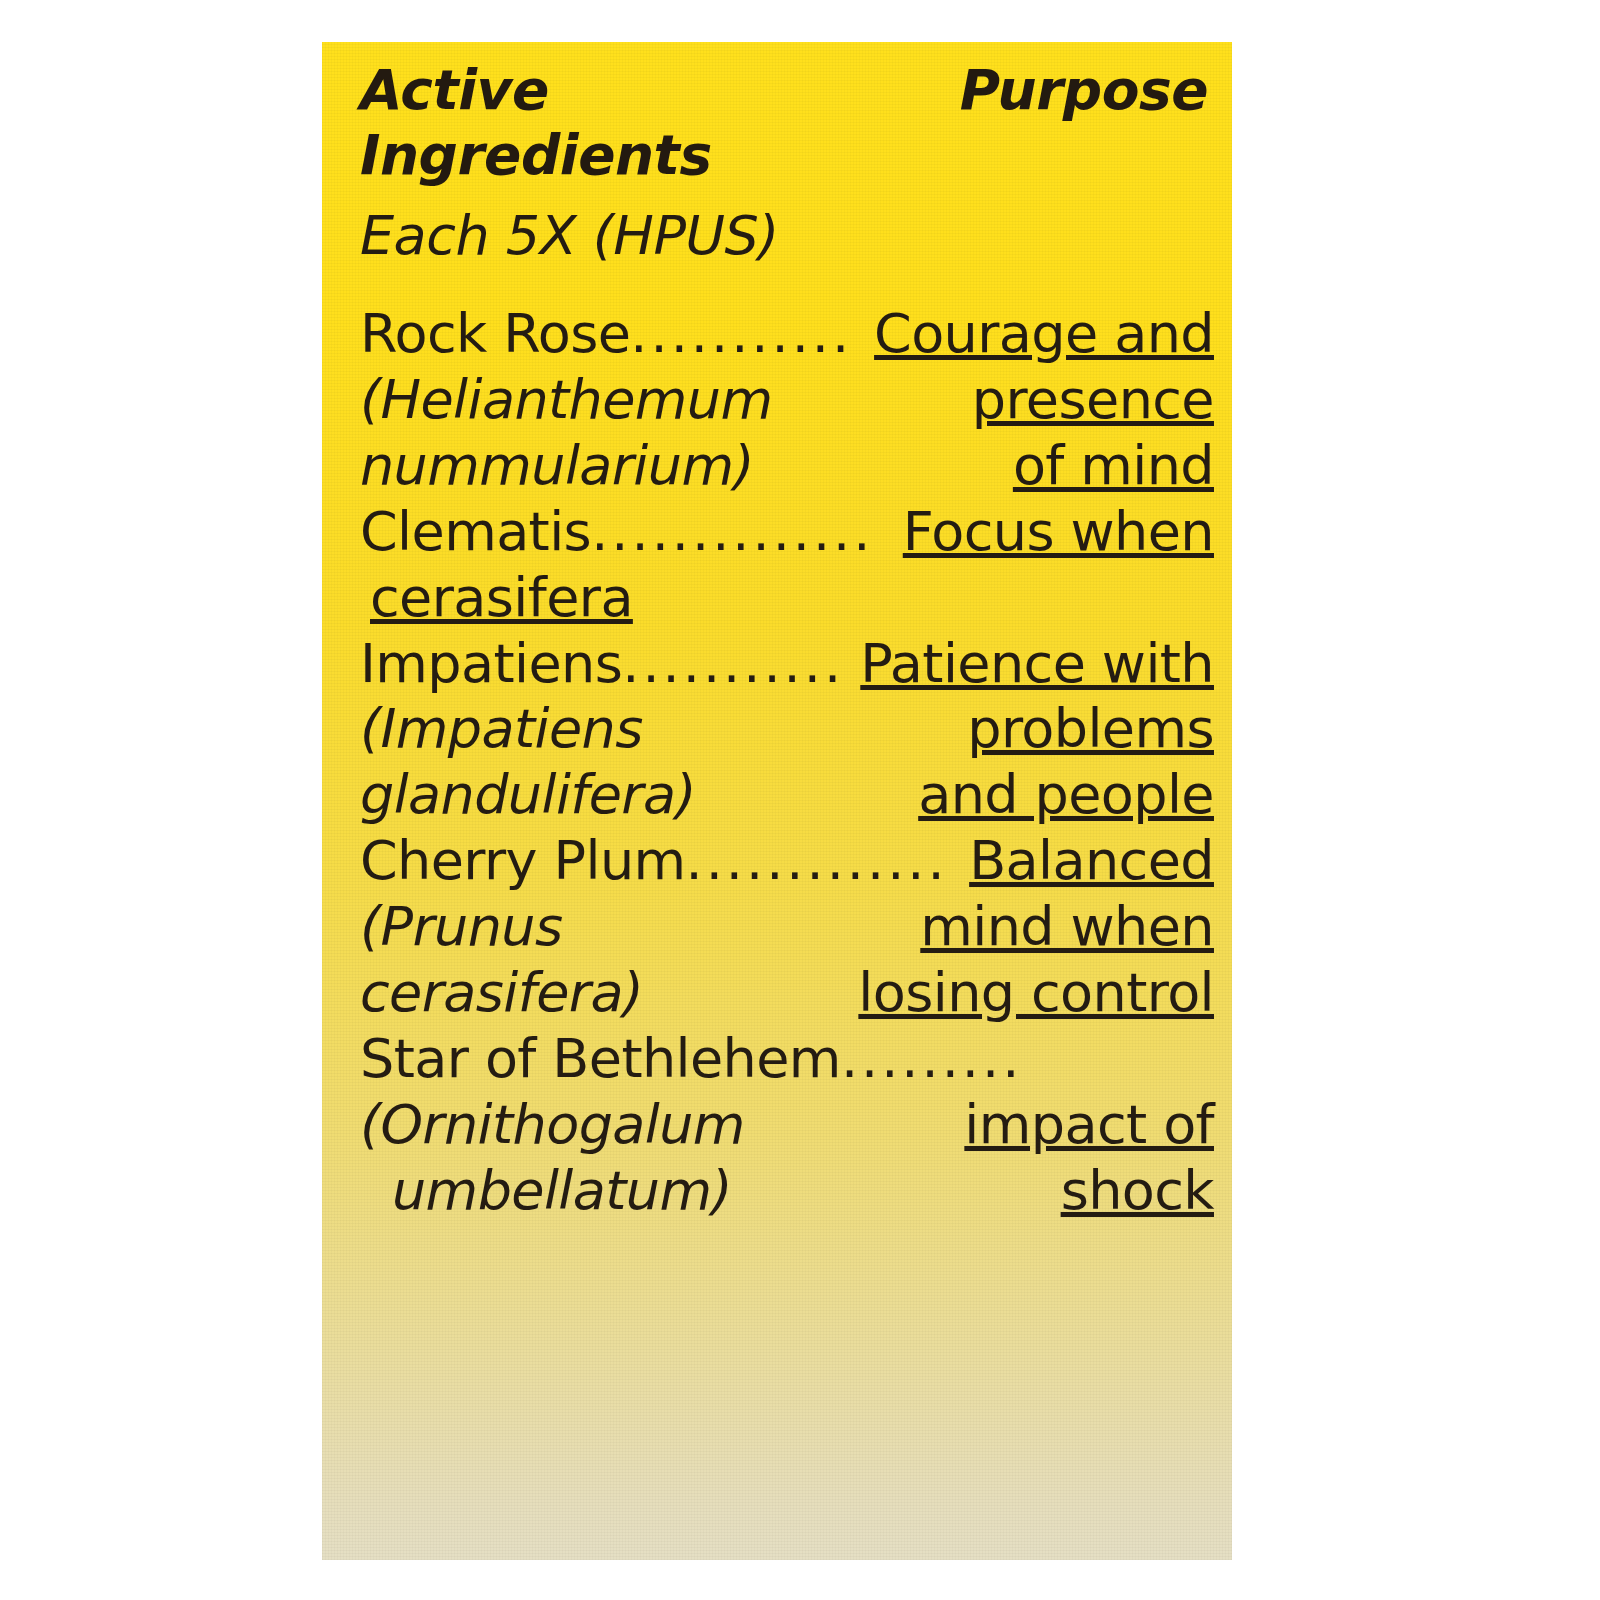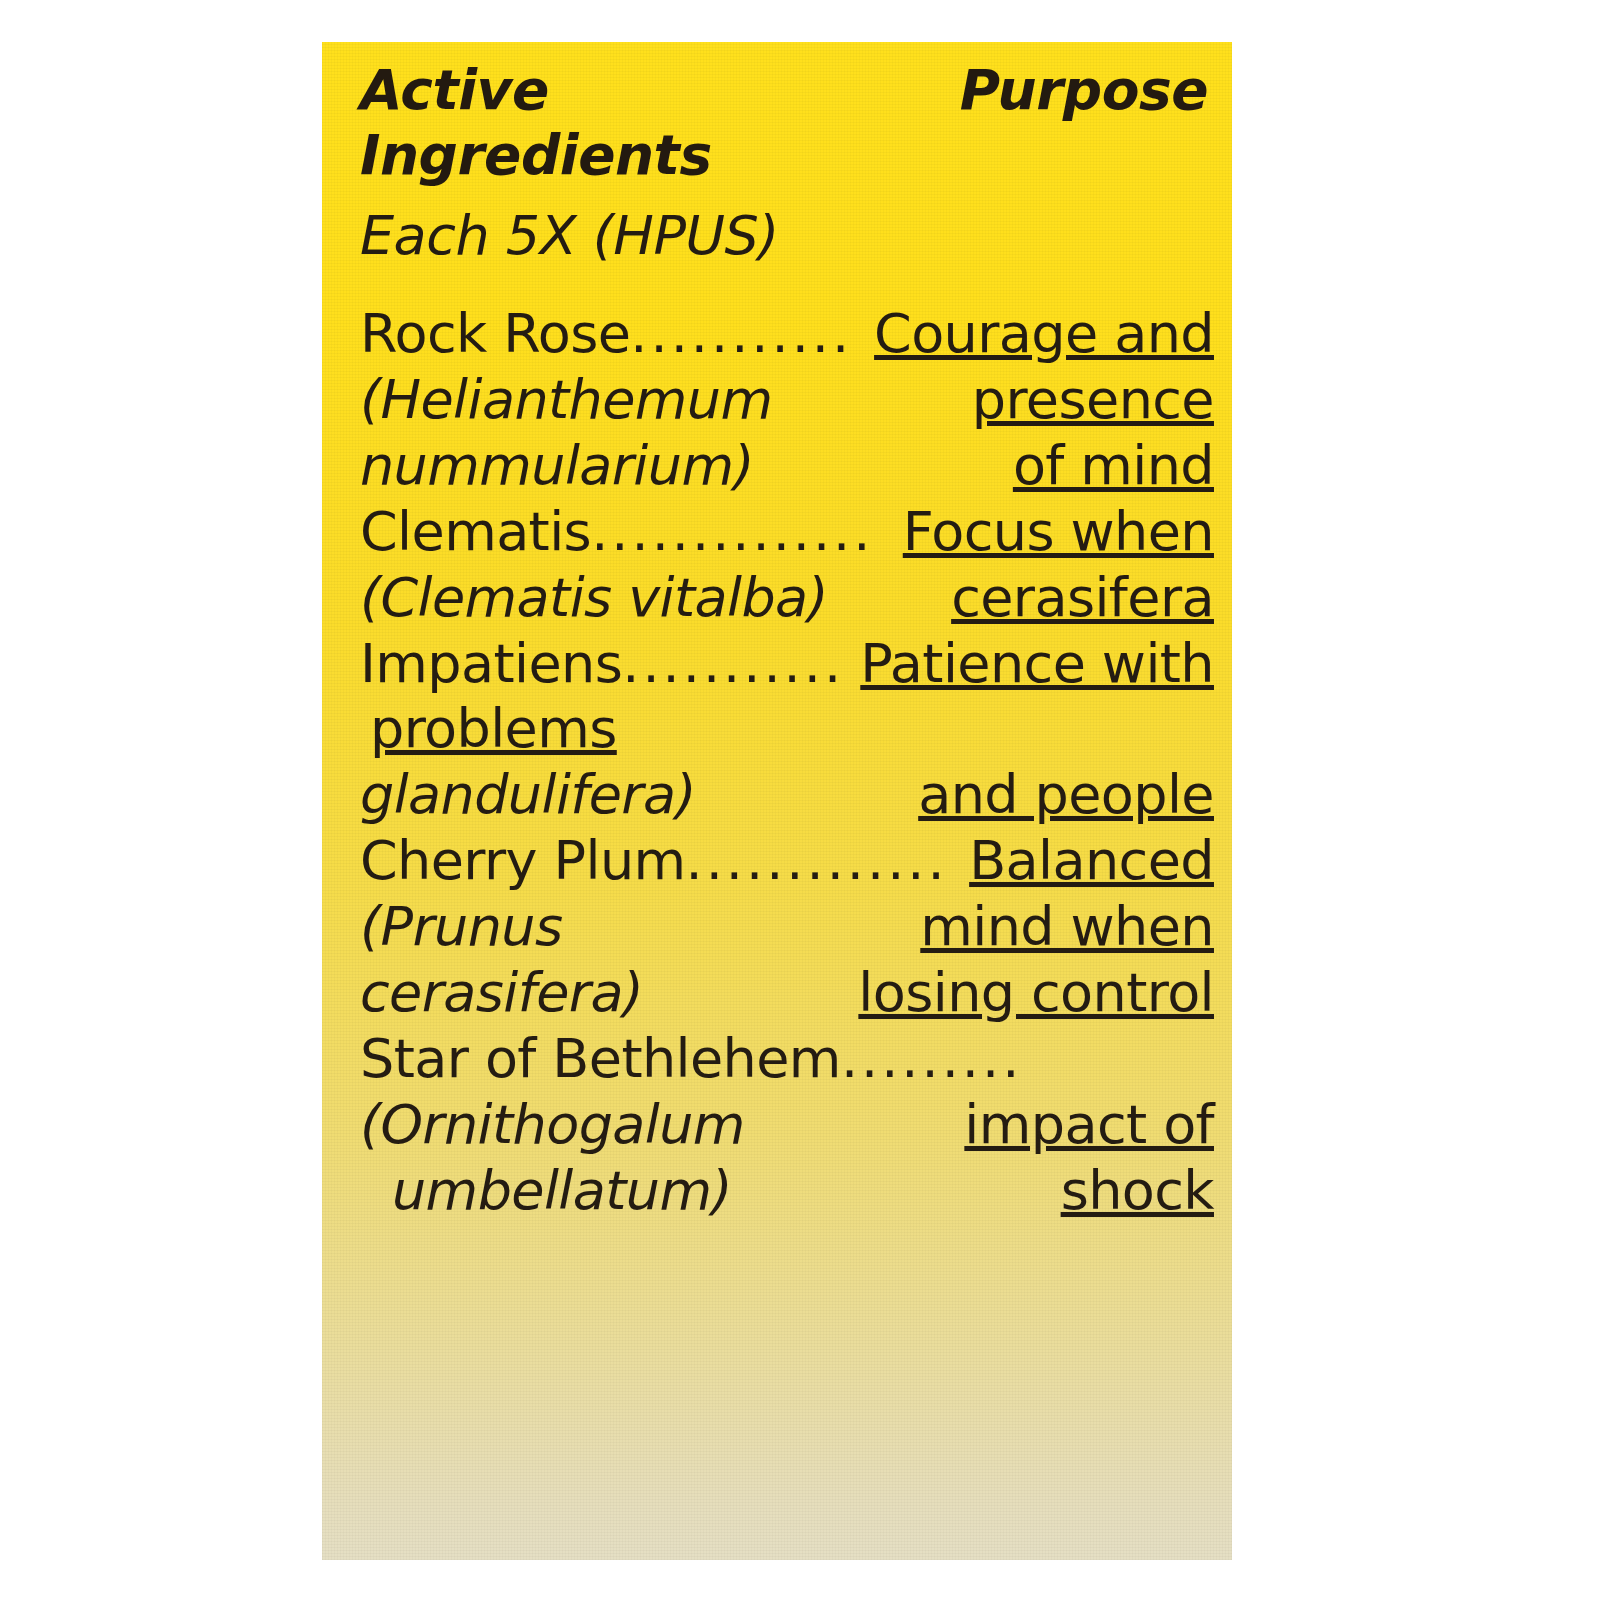--- a/index.html
+++ b/index.html
@@ -142,28 +142,28 @@
         </div>
         <div class="row latin">
           <div class="left"><span>nummularium)</span></div>
           <div class="right">of mind</div>
         </div>
         <div class="row">
           <div class="left"><span>Clematis</span><span class="dots">..............</span></div>
           <div class="right">Focus when</div>
         </div>
         <div class="row latin">
-          <div class="left"><span>(Clematis vitalba)</span></div>
           <div class="right">cerasifera</div>
         </div>
         <div class="row">
           <div class="left"><span>Impatiens</span><span class="dots">...........</span></div>
           <div class="right">Patience with</div>
         </div>
         <div class="row latin">
+          <div class="left"><span>(Impatiens</span></div>
           <div class="right">problems</div>
         </div>
         <div class="row latin">
           <div class="left"><span>glandulifera)</span></div>
           <div class="right">and people</div>
         </div>
         <div class="row">
           <div class="left"><span>Cherry Plum</span><span class="dots">.............</span></div>
           <div class="right">Balanced</div>
         </div>

